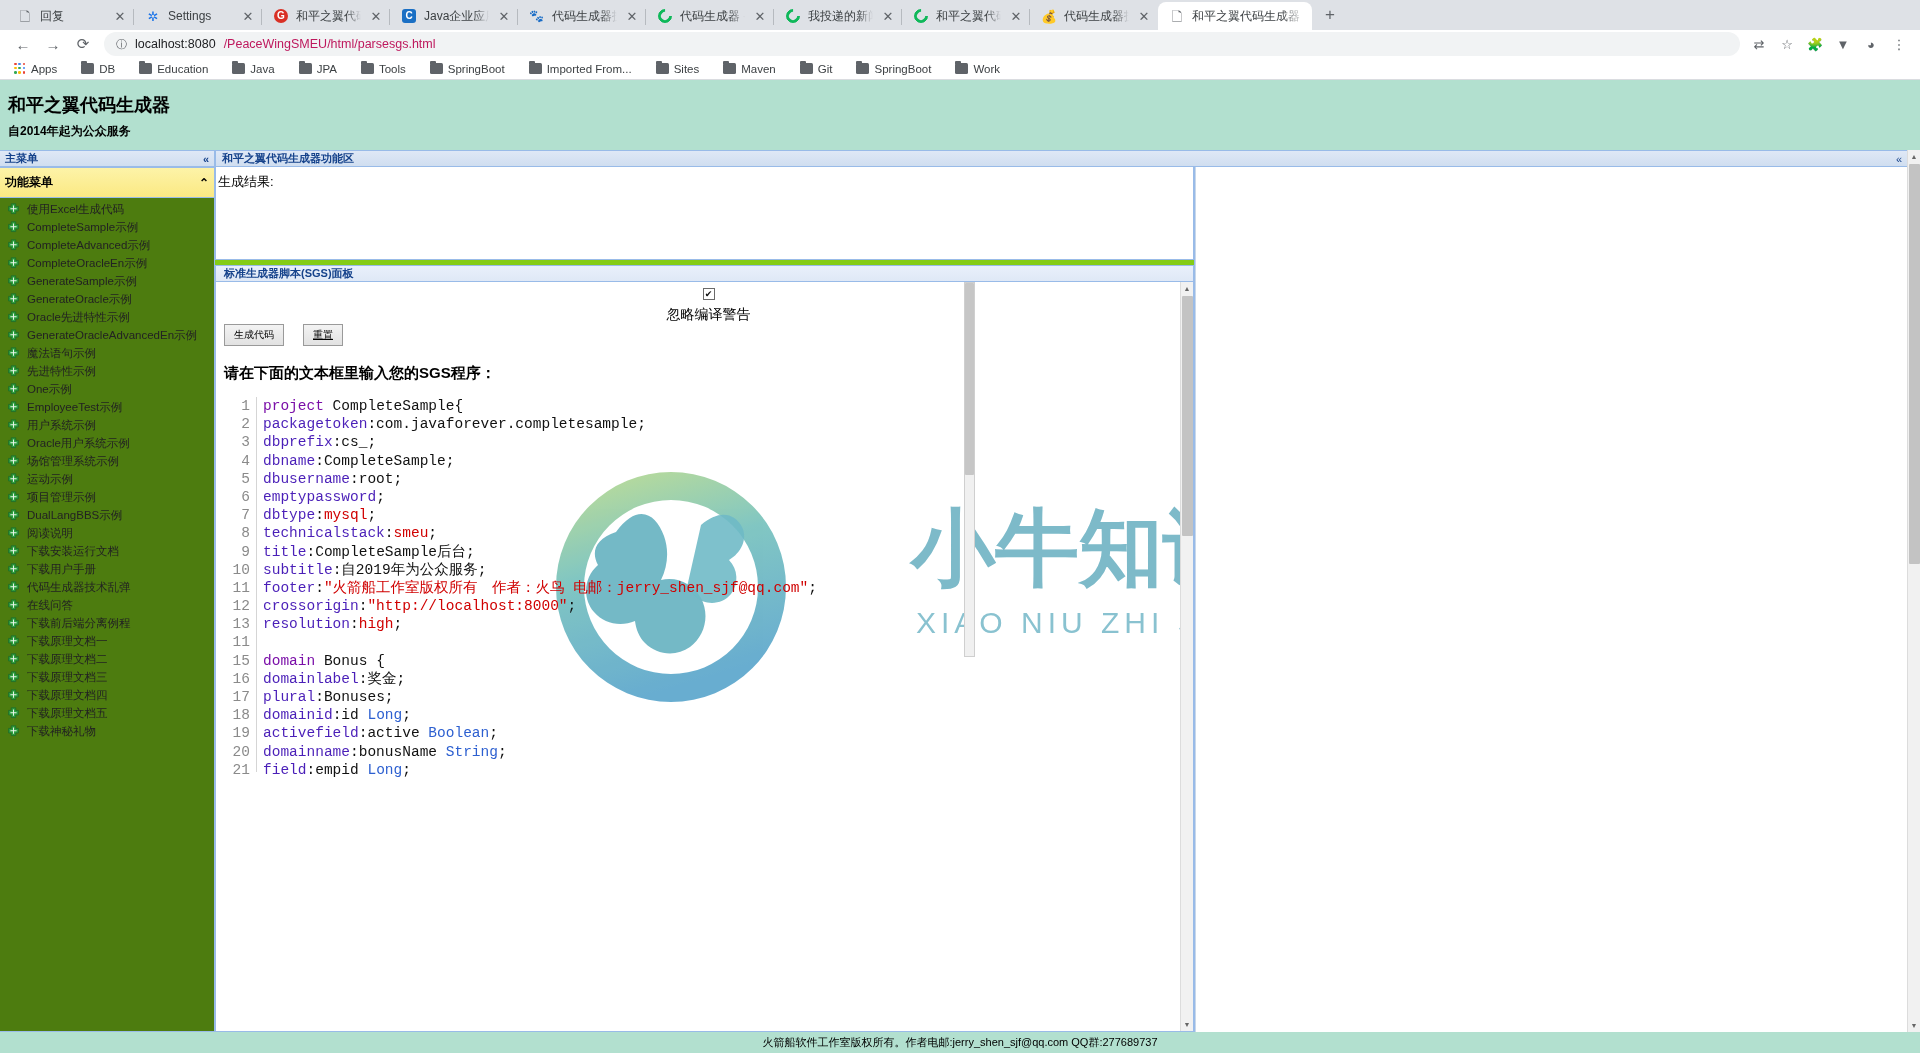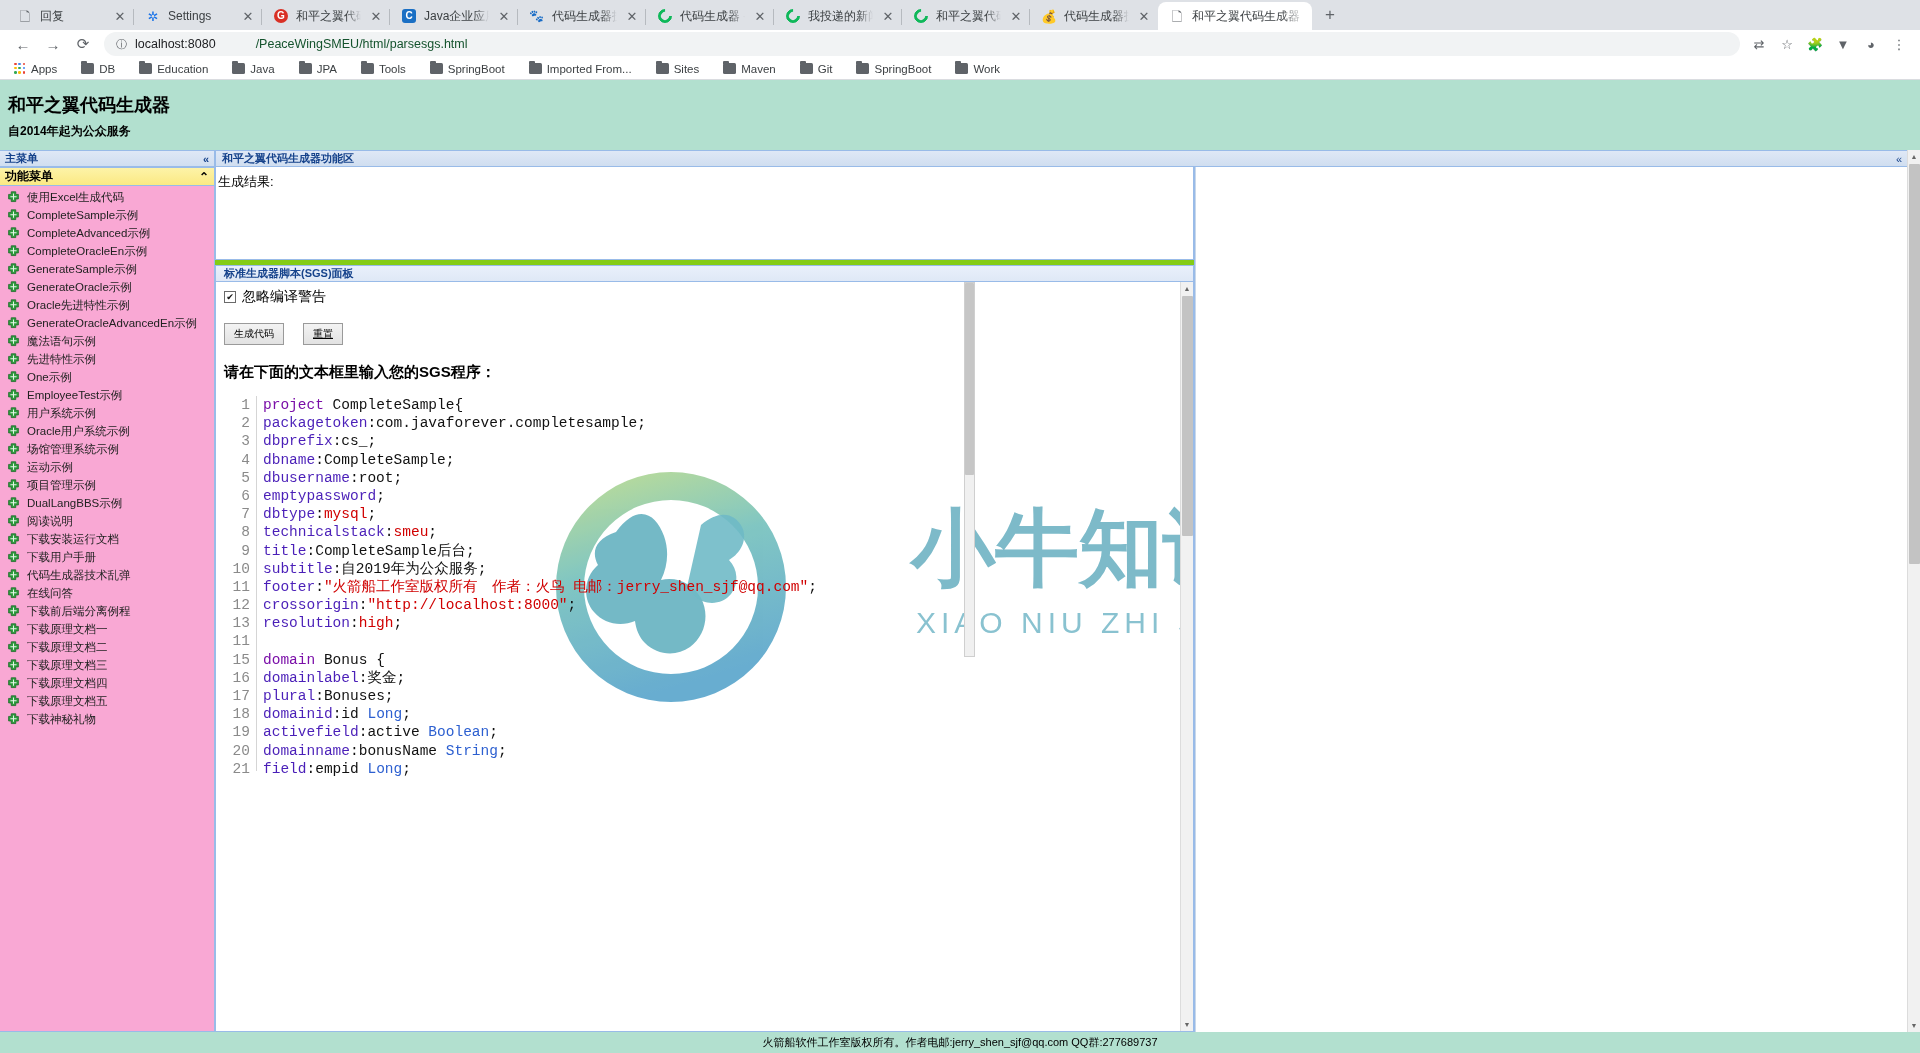--- a/index.html
+++ b/index.html
@@ -54,21 +54,21 @@
     padding:0 8px; flex:0 0 28px;
   }
   .navbtn { width:30px; height:26px; display:flex; align-items:center; justify-content:center; color:#5f6368; font-size:15px; }
   .omnibox {
     flex:1 1 auto; height:24px; background:#f1f3f4; border-radius:13px;
     display:flex; align-items:center; padding:0 12px; gap:8px; margin:0 6px;
     font-size:12.5px; color:#202124;
   }
   .omnibox .infoicon { color:#5f6368; font-size:11px; }
   .omnibox .urlhost { color:#202124; }
-  .omnibox .urlrest { color:#14532d;margin-left:32px; }
+  .omnibox .urlrest { color:#be185d; }
   .toolbar-icons { display:flex; align-items:center; gap:2px; }
   .ticon { width:26px;height:26px;display:flex;align-items:center;justify-content:center;color:#5f6368;font-size:13px; }
   .ticon.star { color:#5f6368; }
   .ticon.blue { color:#1a73e8; }
 
   .bookmarks {
     height:22px; background:#ffffff; display:flex; align-items:center; gap:8px;
     padding:0 6px; flex:0 0 22px; border-bottom:1px solid #dadce0;
   }
   .bm { display:flex; align-items:center; gap:5px; padding:0 8px; height:20px; font-size:11.5px; color:#3c4043; white-space:nowrap; }
@@ -91,24 +91,24 @@
   .panel-title {
     background:linear-gradient(to bottom,#dfe8f6 0%,#d0def0 100%);
     border:1px solid #99bbe8; border-left:none; border-right:none;
     height:17px; display:flex; align-items:center; justify-content:space-between;
     padding:0 5px; font-size:11px; font-weight:bold; color:#15428b;
   }
   .panel-title .collapse { color:#15428b; font-size:11px; }
   .accordion-head {
     background:linear-gradient(to bottom,#fdf3a8 0%,#fbe983 100%);
     border-top:1px solid #99bbe8; border-bottom:1px solid #99bbe8;
-    height:19px; display:flex; align-items:center; justify-content:space-between;
+    height:31px; display:flex; align-items:center; justify-content:space-between;
     padding:0 5px; font-size:12px; font-weight:bold; color:#000;
   }
-  .menu-list { flex:1 1 auto; overflow:hidden; background:#f9a8d4; border-bottom:1px solid #99bbe8; padding-top:2px; }
+  .menu-list { flex:1 1 auto; overflow:hidden; background:#4d7c0f; border-bottom:1px solid #99bbe8; padding-top:2px; }
   .menu-item { display:flex; align-items:center; gap:7px; height:18px; padding-left:7px; font-size:11.5px; color:#222; }
   .plus-icon { width:13px;height:13px;flex:0 0 13px;position:relative; }
   .plus-icon svg { display:block; }
 
   
   .center { flex:1 1 auto; display:flex; flex-direction:column; min-width:0; background:#84cc16; position:relative;justify-content:space-between; }
   .center-title {
     background:linear-gradient(to bottom,#dfe8f6 0%,#d0def0 100%);
     border:1px solid #99bbe8; height:17px; display:flex; align-items:center;
     padding:0 6px; font-size:11px; font-weight:bold; color:#15428b;
@@ -120,21 +120,21 @@
   .sub-panel-title {
     background:linear-gradient(to bottom,#e9f0fb 0%,#dfe8f6 100%);
     border:1px solid #99bbe8; height:17px; display:flex; align-items:center;
     padding:0 8px; font-size:11px; font-weight:bold; color:#15428b;
   }
   .result-box { height:93px; border:1px solid #99bbe8; border-top:none; background:#fff; padding:6px 0 0 2px; font-size:13px; color:#000; }
 
   .sgs-area { flex:1 1 auto; position:relative; min-height:0; border:1px solid #99bbe8; border-top:none; background:#fff; overflow:hidden; }
   .sgs-inner { padding:6px 0 0 8px; position:relative; height:100%; }
 
-  .chk-row { display:flex; align-items:center; gap:6px; margin:0 0 17px 0; }
+  .chk-row { display:flex; align-items:center; gap:6px; margin:0 0 0 0;flex-direction:column; }
   .chk { width:12px;height:12px;border:1px solid #6a6a6a;background:#fff;display:flex;align-items:center;justify-content:center;flex:0 0 12px; }
   .chk::after { content:"✔"; font-size:9px; color:#111; line-height:1; }
   .chk-label { font-size:14px; color:#000; font-weight:500; }
 
   .btn-row { display:flex; gap:0px; margin:0 0 18px 0; }
   .btn {
     background:linear-gradient(to bottom,#f3f3f3 0%,#e2e2e2 100%);
     border:1px solid #9a9a9a; padding:3px 9px; font-size:10px; color:#000;
     font-family:"Liberation Sans", sans-serif;
   }

